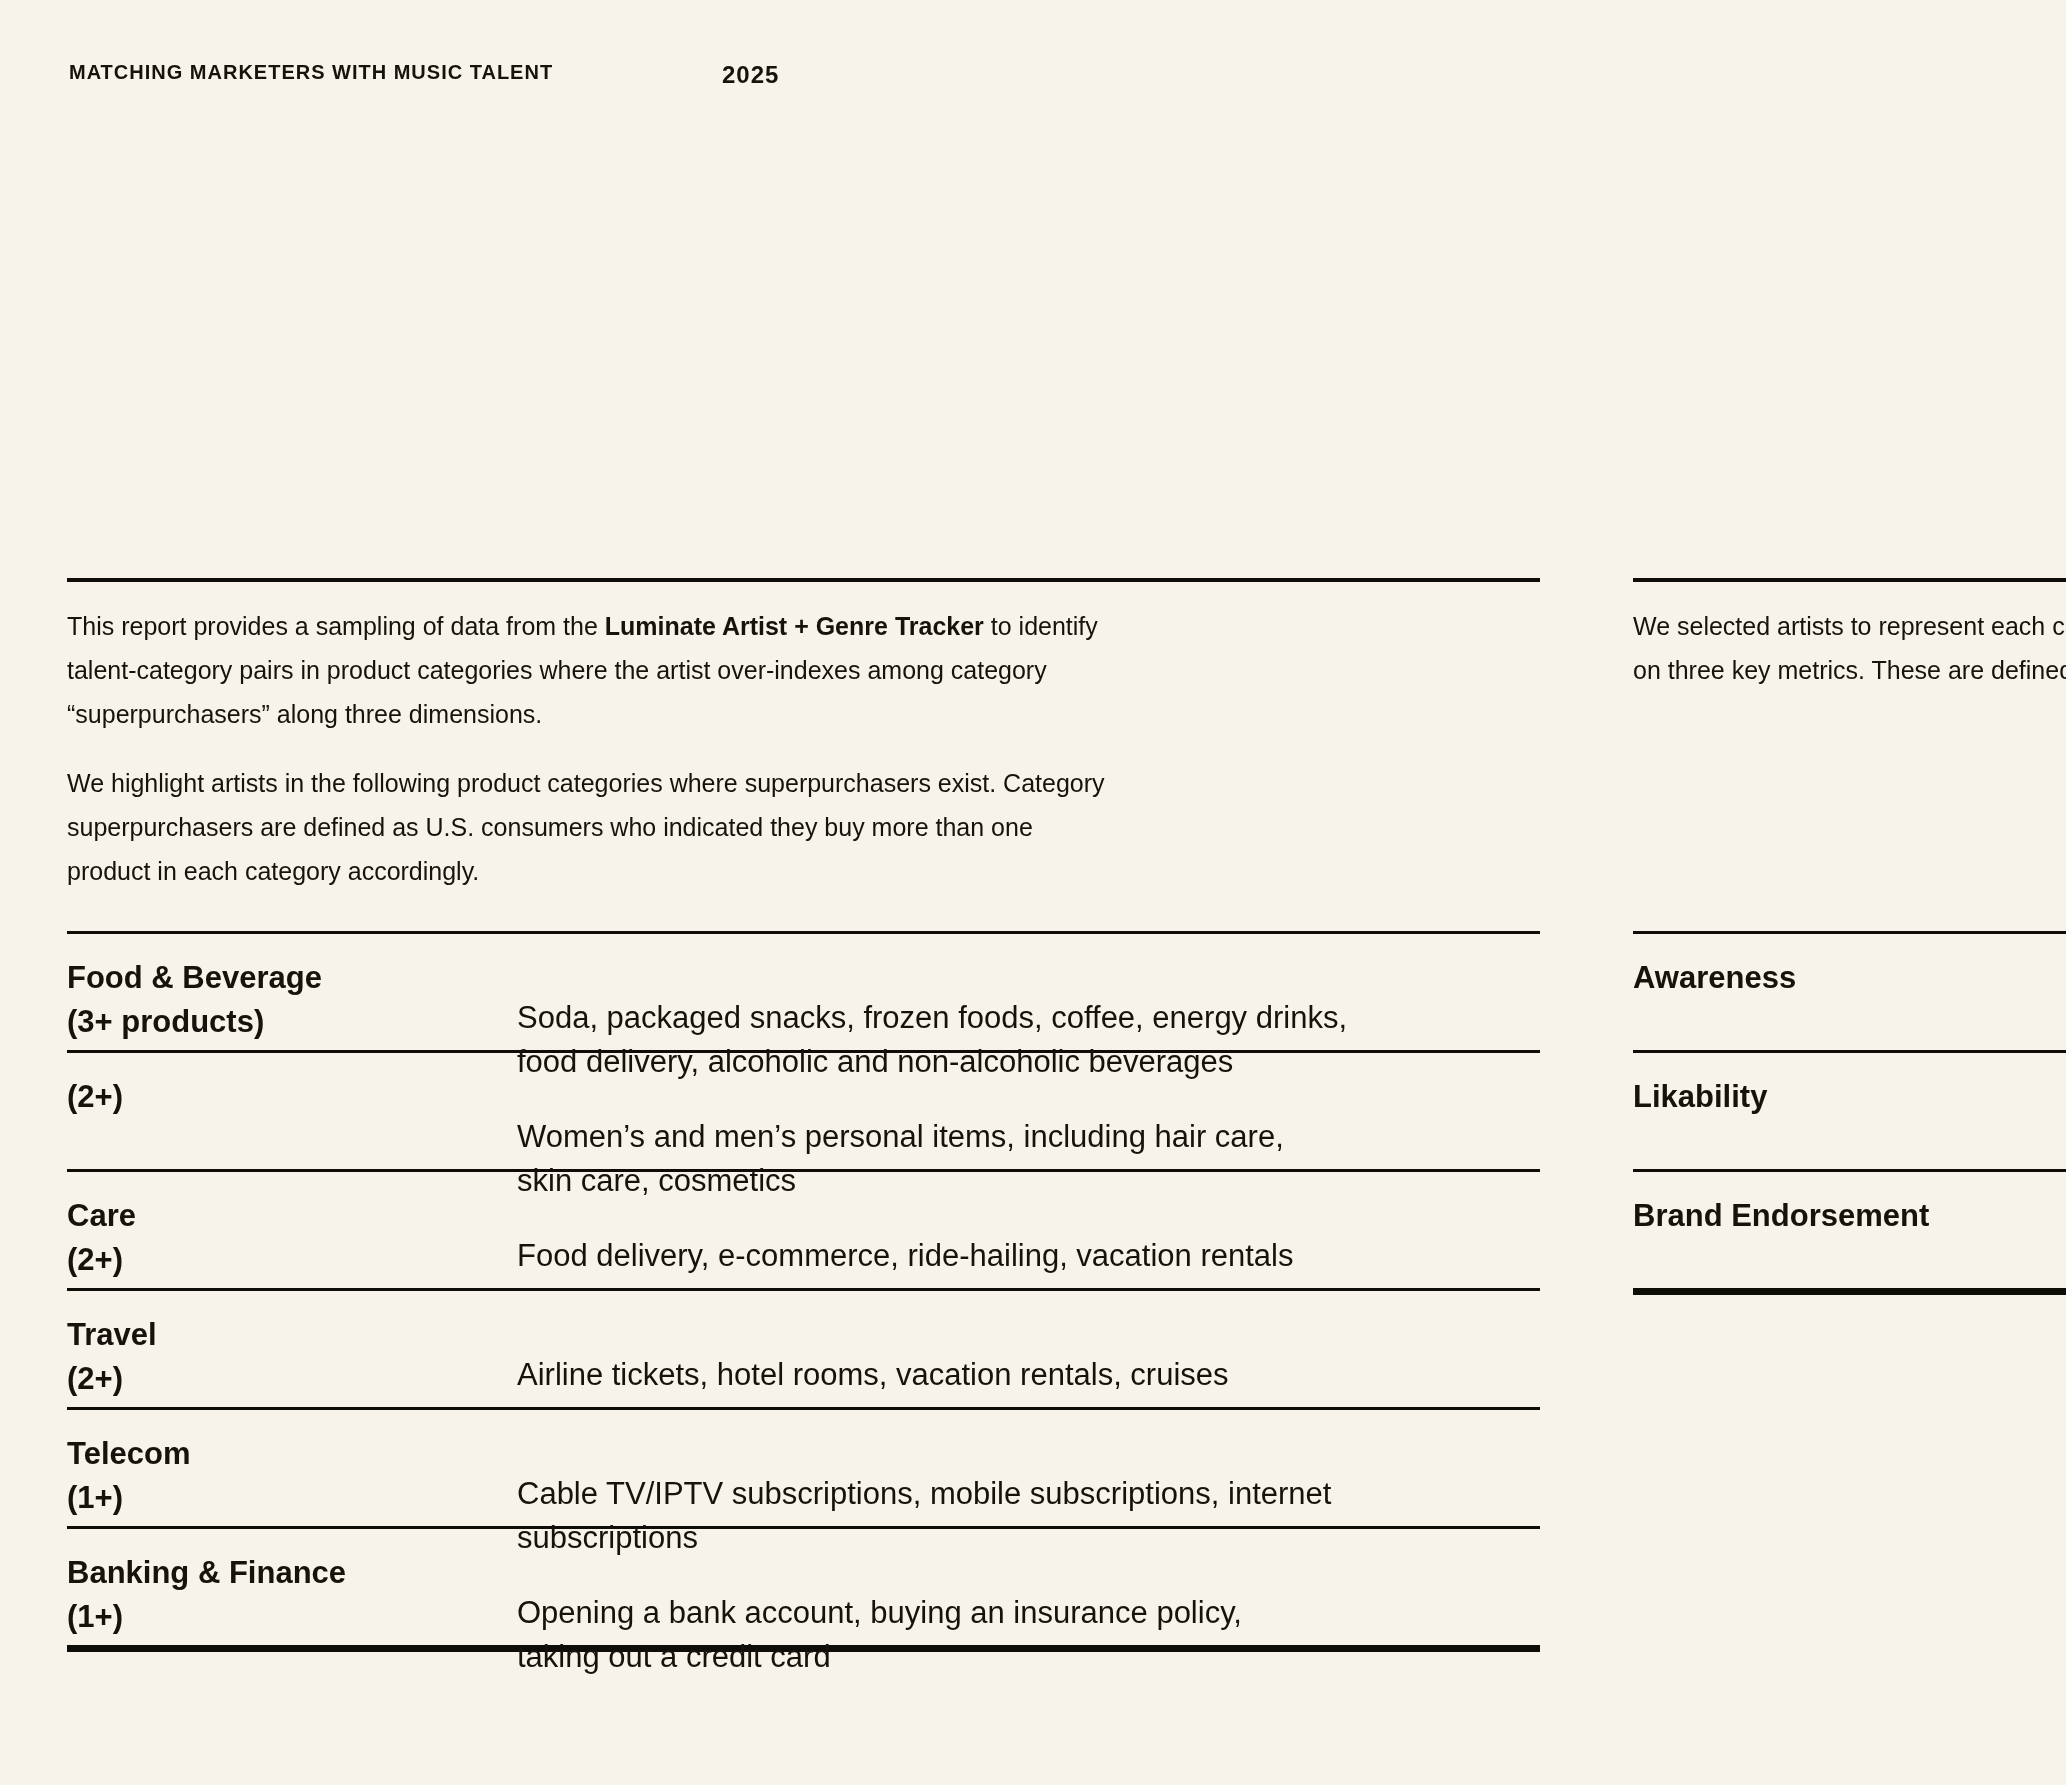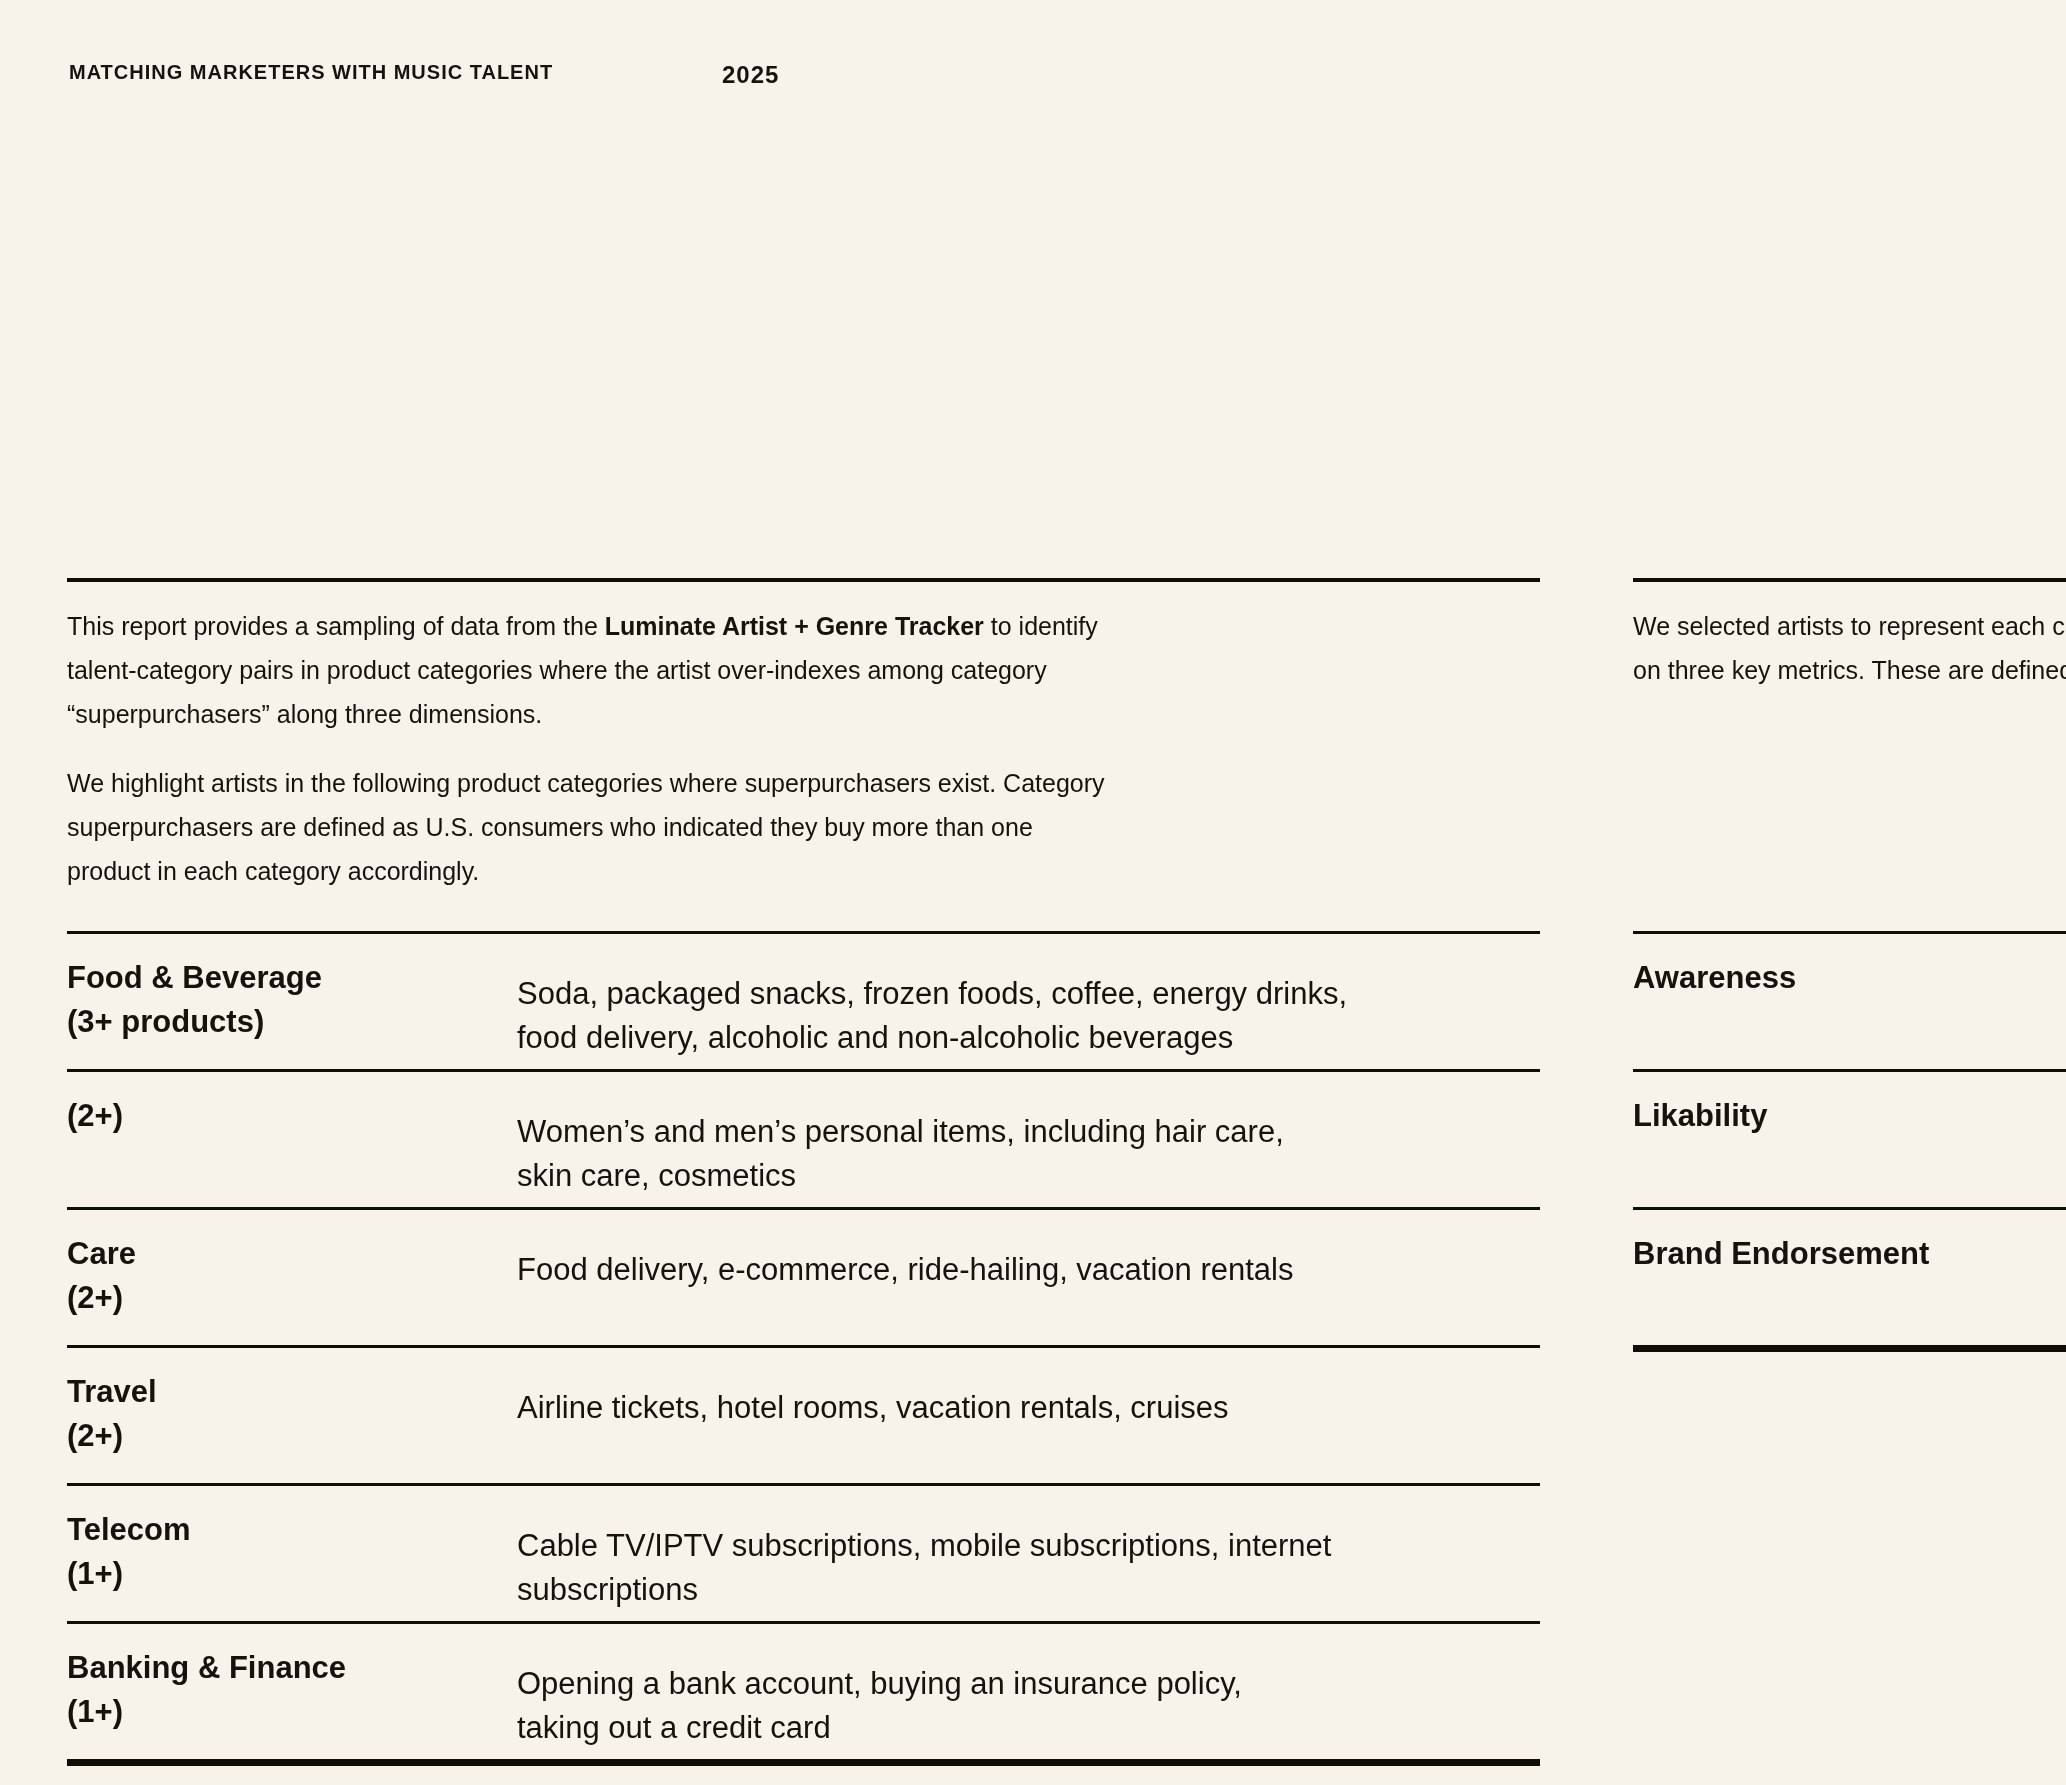--- a/index.html
+++ b/index.html
@@ -58,21 +58,21 @@
   .intro .bold-phrase { font-weight: 700; }
   .def-table {
     position: absolute;
     left: 0;
     top: 353px;
     width: 100%;
     border-bottom: 7.4px solid #0F0D08;
   }
   .def-row {
     box-sizing: border-box;
-    height: 138px;
+    height: 119px;
     border-top: 3.3px solid #0F0D08;
     display: flex;
     align-items: flex-start;
   }
   .def-label {
     box-sizing: border-box;
     flex: 0 0 auto;
     padding-top: 21.5px;
     font-size: 31px;
     line-height: 44px;
@@ -80,20 +80,21 @@
   .column-left  .def-label { width: 450px; }
   .column-right .def-label { width: 451px; }
   .def-name { font-weight: 700; }
   .def-qualifier { font-weight: 700; }
   .def-desc {
     flex: 1 1 auto;
     padding-top: 38px;
     font-size: 31px;
     line-height: 44px;
     white-space: pre-line;
+    margin-top: 24px;
   }
 </style>
 </head>
 <body>
 
 <header class="report-header">
   <div class="report-title">MATCHING MARKETERS WITH MUSIC TALENT</div>
   <div class="report-year">2025</div>
 </header>
 

